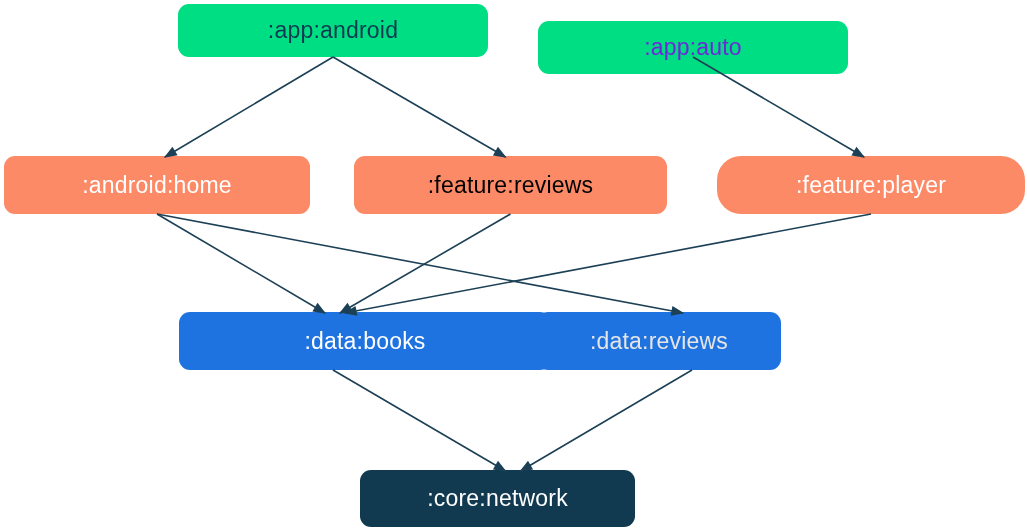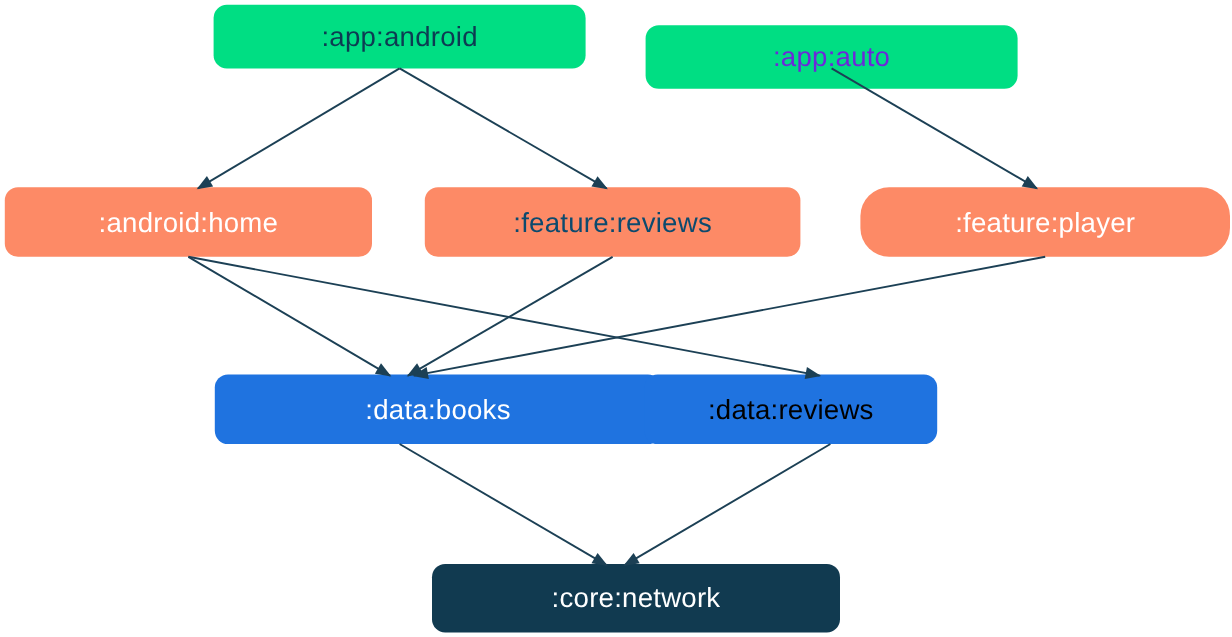--- a/index.html
+++ b/index.html
@@ -43,33 +43,33 @@
 
   <div class="node" style="left: 178px; top: 4px; width: 310px; height: 53px; background: rgb(0, 222, 131); color: rgb(13, 59, 82);">
     <span>:app:android</span>
   </div>
   <div class="node" style="left: 538px; top: 21px; width: 310px; height: 53px; background: rgb(0, 222, 131); color: #6d28d9;">
     <span>:app:auto</span>
   </div>
   <div class="node" style="left: 4px; top: 156px; width: 306px; height: 58px; background: rgb(253, 138, 102); color: rgb(255, 255, 255);">
     <span>:android:home</span>
   </div>
-  <div class="node" style="left: 354px; top: 156px; width: 313px; height: 58px; background: rgb(253, 138, 102); color: #0c4a6e;">
+  <div class="node" style="left: 354px; top: 156px; width: 313px; height: 58px; background: rgb(253, 138, 102); color: #000000;">
     <span>:feature:reviews</span>
   </div>
   <div class="node" style="left: 717px; top: 156px; width: 308px; height: 58px; background: rgb(253, 138, 102); color: rgb(255, 255, 255); border-radius: 24px;">
     <span>:feature:player</span>
   </div>
   <div class="node" style="left: 179px; top: 312px; width: 372px; height: 58px; background: rgb(31, 115, 224); color: rgb(255, 255, 255); align-items: center;">
     <span>:data:books</span>
   </div>
-  <div class="node" style="left: 537px; top: 312px; width: 244px; height: 58px; background: rgb(31, 115, 224); color: #000000;">
+  <div class="node" style="left: 537px; top: 312px; width: 244px; height: 58px; background: rgb(31, 115, 224); color: #e5e5e5;">
     <span>:data:reviews</span>
   </div>
-  <div class="node" style="left: 360px; top: 470px; width: 340px; height: 57px; background: rgb(17, 58, 80); color: rgb(255, 255, 255);">
+  <div class="node" style="left: 360px; top: 470px; width: 275px; height: 57px; background: rgb(17, 58, 80); color: rgb(255, 255, 255);">
     <span>:core:network</span>
   </div>
 
   <svg class="edge-layer" id="edges" viewBox="0 0 1027 531" xmlns="http://www.w3.org/2000/svg">
     <defs>
       <marker id="arrowhead" viewBox="0 0 10 8" refX="8.6" refY="4" markerWidth="9" markerHeight="7.2" orient="auto-start-reverse">
         <path d="M0.5,0.5 L9.5,4 L0.5,7.5 Z" fill="#1C4055"></path>
       </marker>
     </defs>
   <line x1="333" y1="57" x2="165" y2="157" stroke="#1C4055" stroke-width="1.6" marker-end="url(#arrowhead)"></line>

